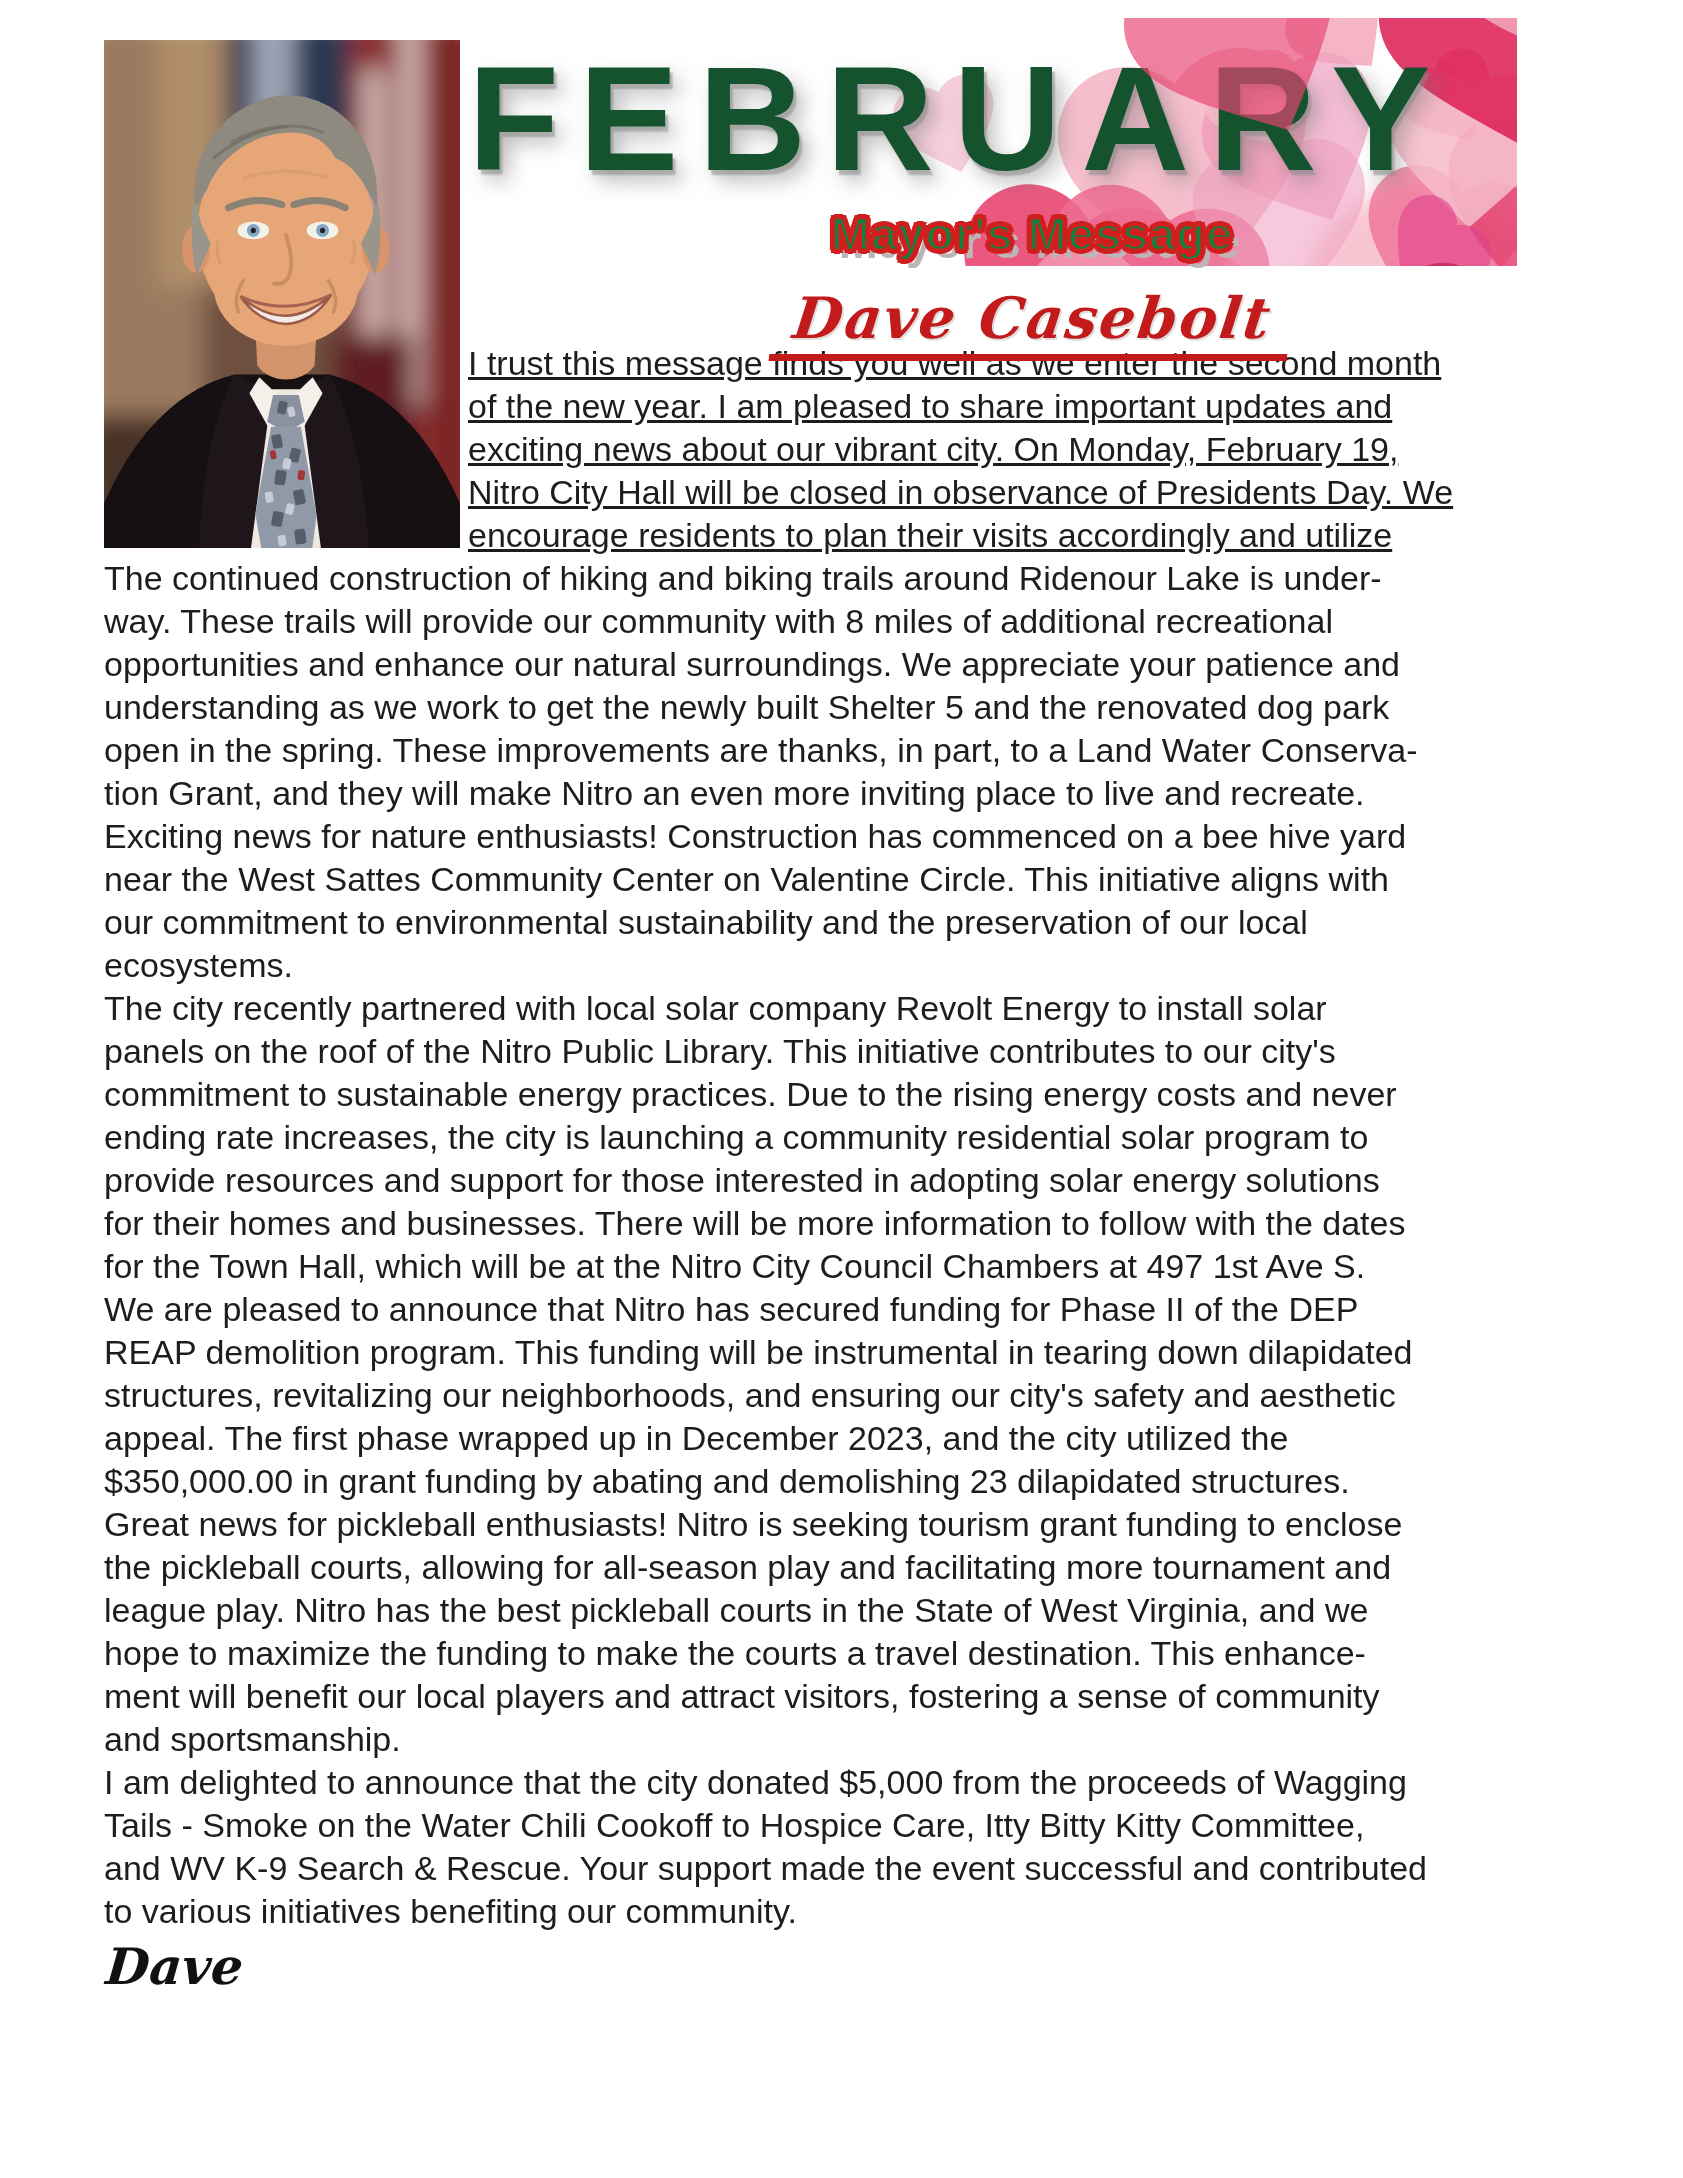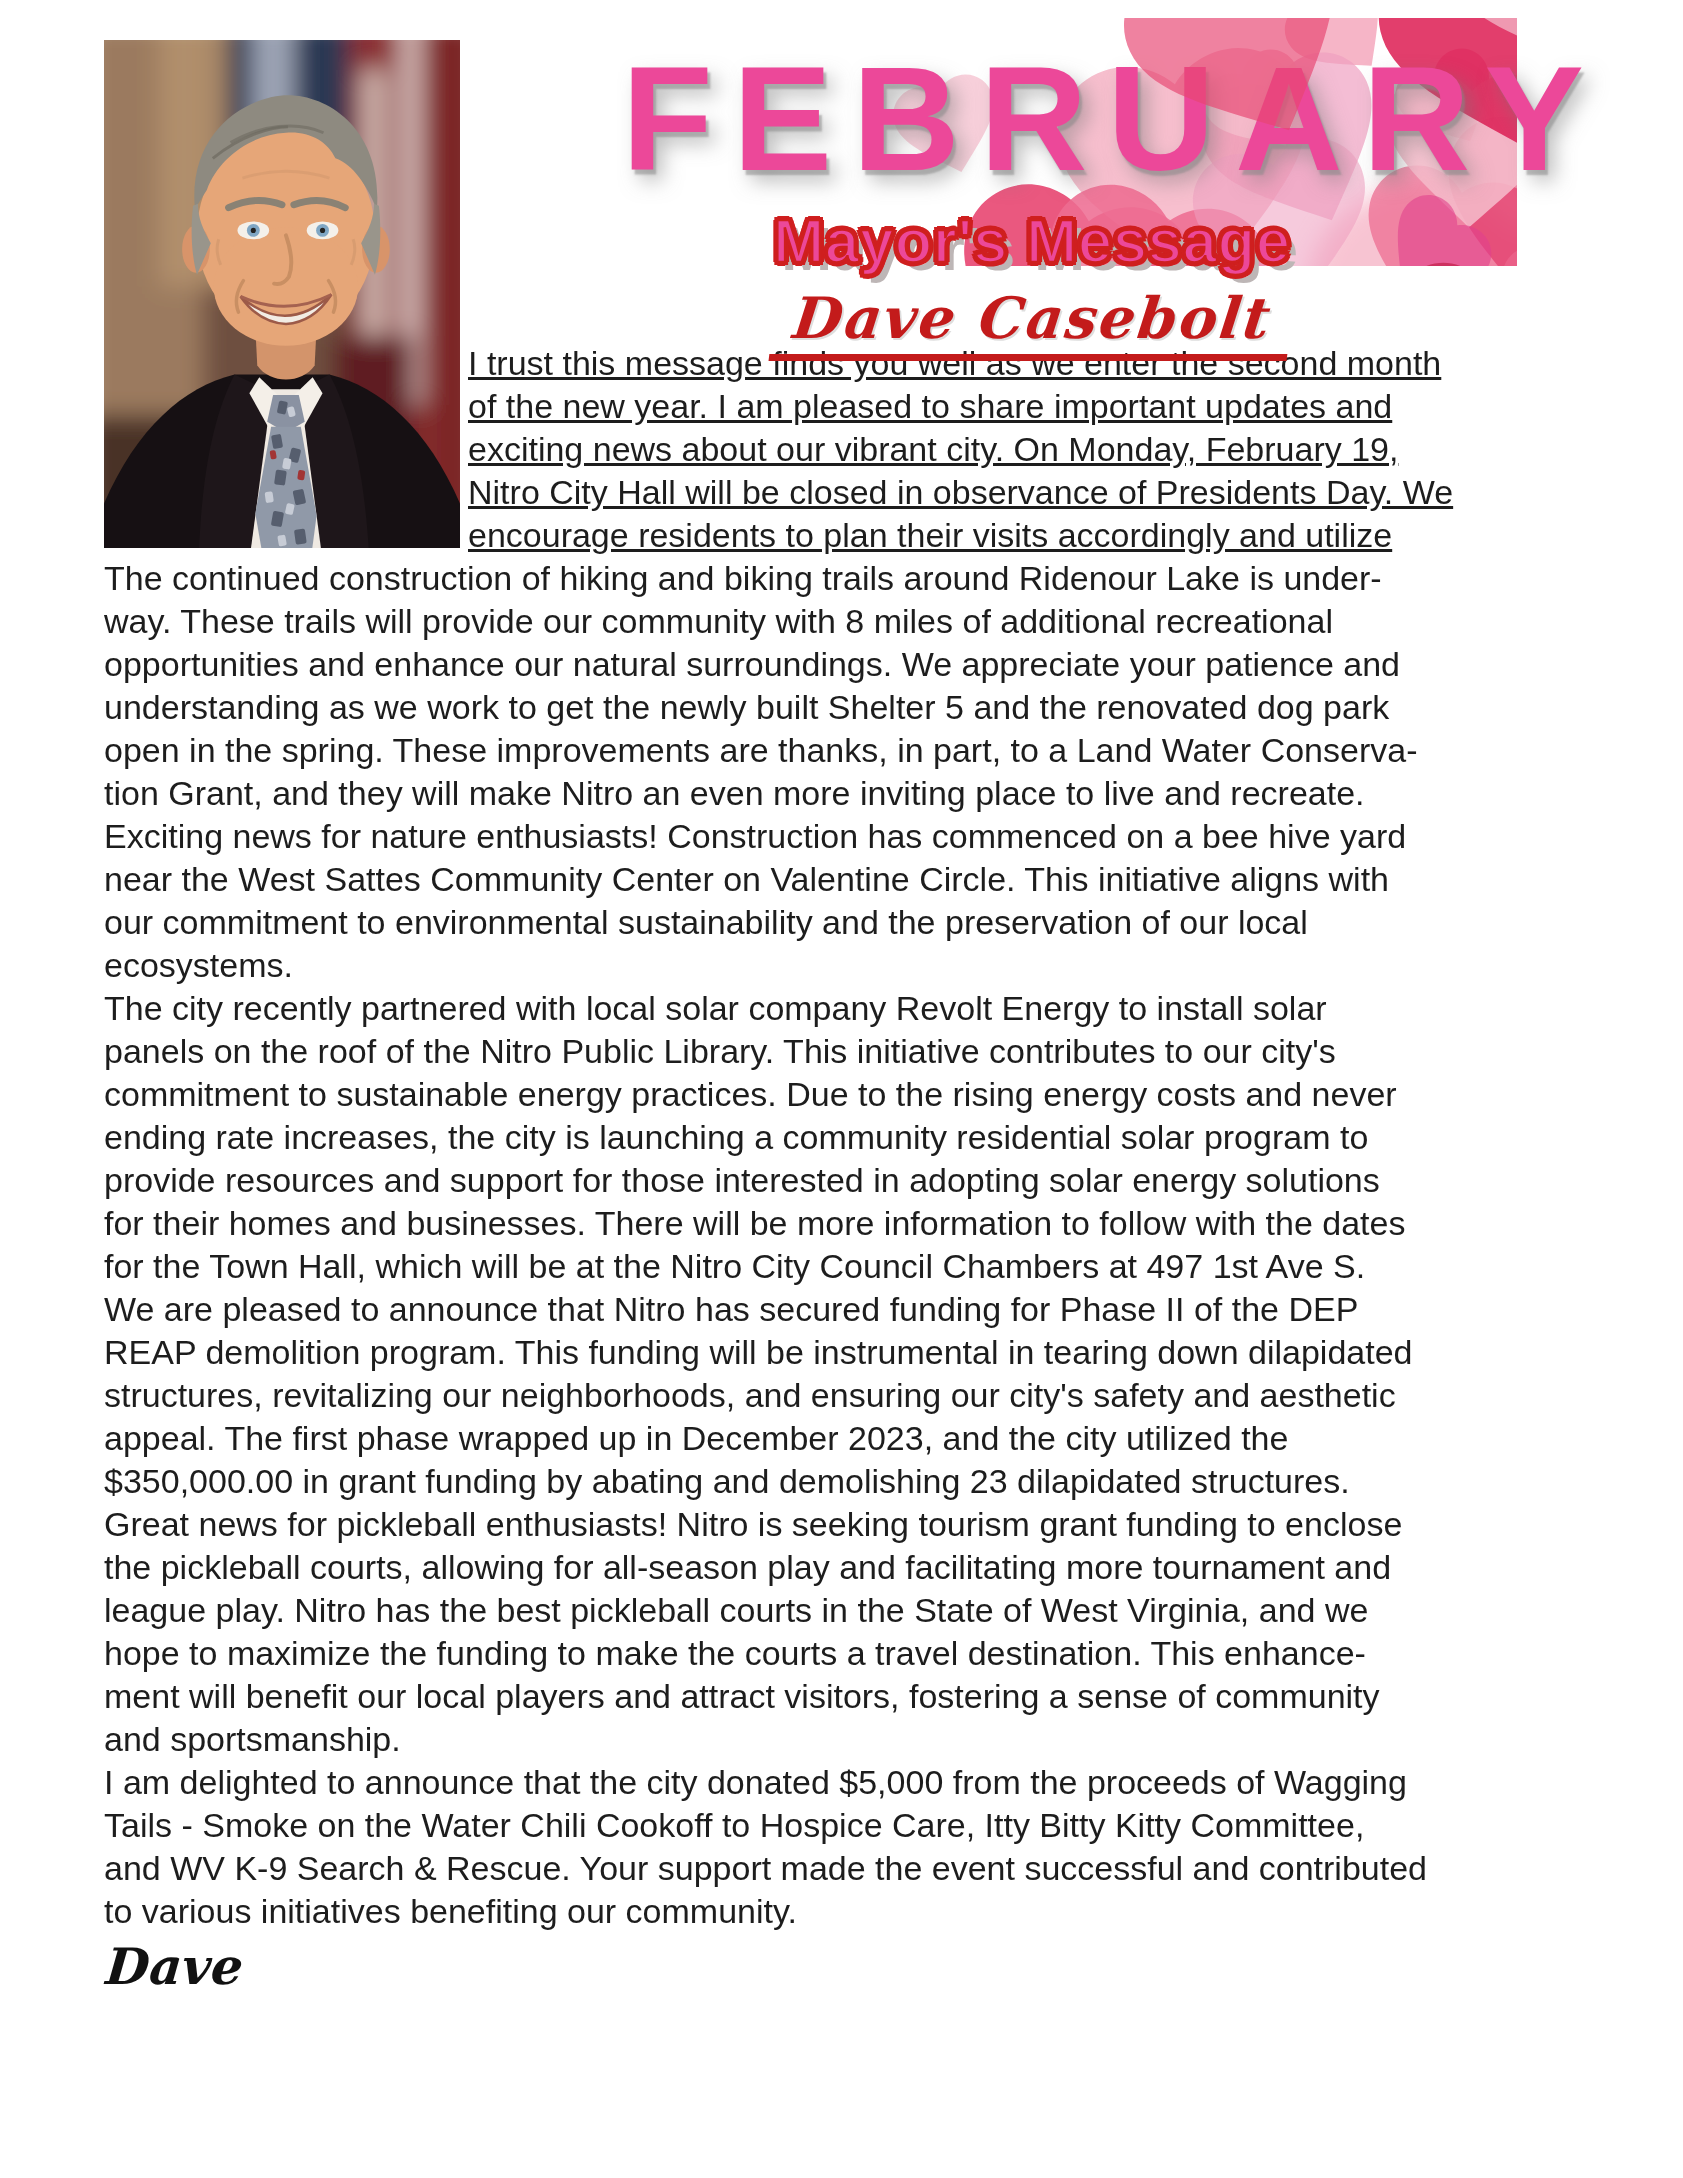--- a/index.html
+++ b/index.html
@@ -10,29 +10,29 @@
   }
   
   .photo{position:absolute;left:104px;top:40px;width:356px;height:508px;}
   .photo svg{display:block;width:100%;height:100%;}
   
   .header{position:relative;margin-left:364px;height:302px;}
   .hearts{position:absolute;left:50%;transform:translateX(-50%);pointer-events:none;}
   #hearts-back{top:-22px;z-index:0;}
   #hearts-front{top:-22px;z-index:2;}
   .feb{
-    position:absolute;top:-18px;left:8px;width:100%;text-align:right;z-index:1;
+    position:absolute;top:-18px;left:0;width:100%;text-align:left;z-index:1;
     font-weight:bold;font-size:149px;line-height:1.3;letter-spacing:20px;
-    color:#ec4899;white-space:nowrap;
+    color:#14532d;white-space:nowrap;
     text-shadow:3px 5px 2px rgba(135,135,135,.55), 9px 11px 20px rgba(120,120,120,.5);
   }
   .mayors{
     position:absolute;top:168px;left:0;width:100%;text-align:center;z-index:3;
-    font-weight:bold;font-size:61px;line-height:1.1;letter-spacing:1px;white-space:nowrap;
-    color:#ec4899;
+    font-weight:bold;font-size:47px;line-height:1.1;letter-spacing:1px;white-space:nowrap;
+    color:#15803d;
     -webkit-text-stroke:2.5px #cf1f1f;
     text-shadow:
       -3px -3px 0 #cf1f1f, 3px -3px 0 #cf1f1f, -3px 3px 0 #cf1f1f, 3px 3px 0 #cf1f1f,
       -4px 0 0 #cf1f1f, 4px 0 0 #cf1f1f, 0 -4px 0 #cf1f1f, 0 4px 0 #cf1f1f,
       8px 8px 0 #bdb6b6;
   }
   .dave-line{position:absolute;top:248px;left:0;width:100%;text-align:center;z-index:3;}
   .dave-inner{
     display:inline-block;font-family:"DejaVu Serif",serif;font-style:italic;font-weight:bold;
     font-size:57px;line-height:1.05;color:#c31b1b;border-bottom:7px solid #c31b1b;

